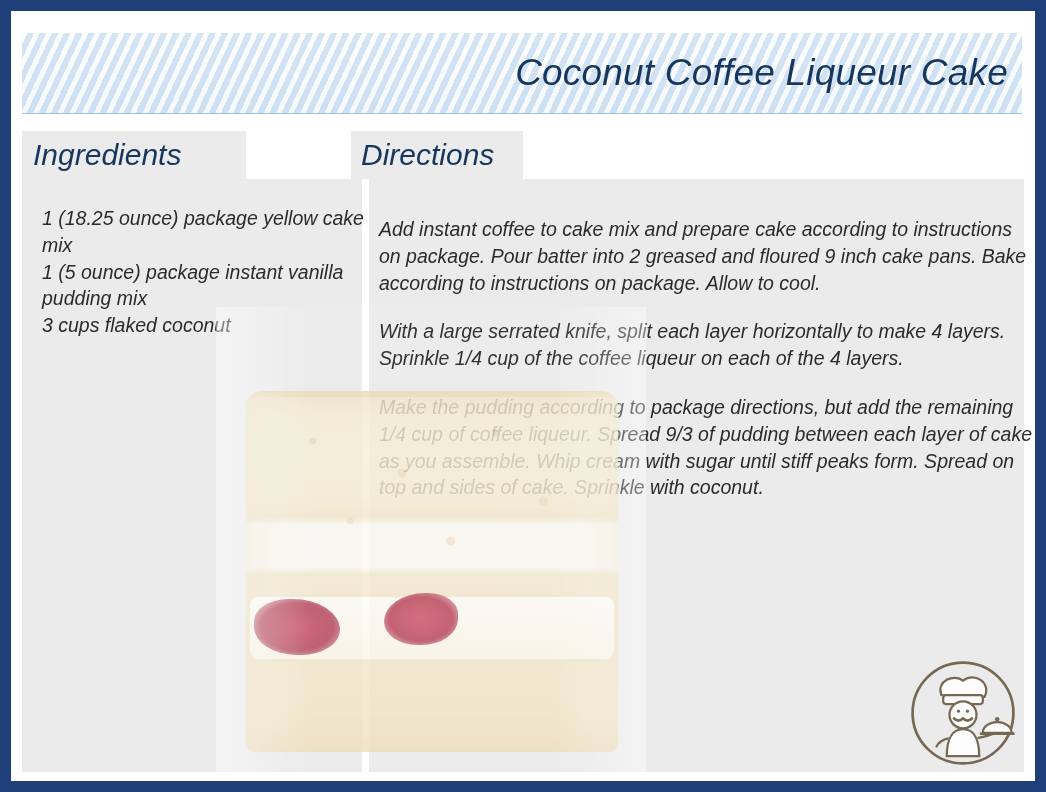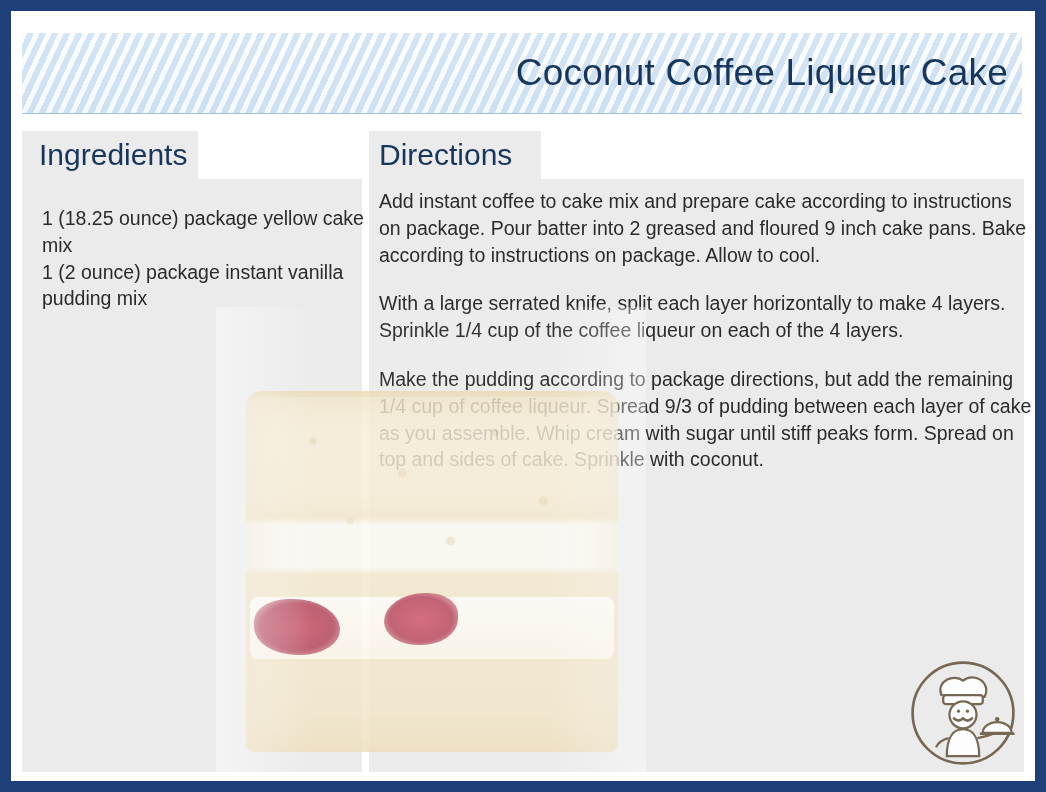--- a/index.html
+++ b/index.html
@@ -15,20 +15,21 @@
   }
 
   
   .slide {
     position: relative;
     width: 1046px;
     height: 792px;
     box-sizing: border-box;
     background: #1f3f7a;
     padding: 10px;
+    font-style: italic;
   }
   .slide-inner {
     position: relative;
     width: 100%;
     height: 100%;
     background: #ffffff;
     box-sizing: border-box;
     border: 1px solid #1f3f7a;
     overflow: hidden;
   }
@@ -83,25 +84,25 @@
     position: absolute;
     top: 120px;
     height: 48px;
     background: #ebebeb;
     display: flex;
     align-items: center;
     box-sizing: border-box;
   }
   .tab-ingredients {
     left: 11px;
-    width: 176px;
-    padding-left: 17px;
+    width: 224px;
+    padding-left: 11px;
   }
   .tab-directions {
-    left: 358px;
+    left: 340px;
     width: 172px;
     padding-left: 10px;
   }
   .tab-label {
     font-size: 30px;
     color: #17365d;
     line-height: 1;
   }
 
   
@@ -114,21 +115,21 @@
     line-height: 26.8px;
     color: #2b2b2b;
   }
   .ingredients-text .item {
     margin: 0;
   }
 
   .directions-text {
     position: absolute;
     left: 10px;
-    top: 9px;
+    top: 37px;
     width: 655px;
     font-size: 19.5px;
     line-height: 26.8px;
     color: #2b2b2b;
   }
   .directions-text p {
     margin: 0 0 22px 0;
   }
   .directions-text p:last-child {
     margin-bottom: 0;
@@ -238,21 +239,22 @@
       <div class="title-text">Coconut Coffee Liqueur Cake</div>
     </div>
 
     <div class="tab tab-ingredients">
       <span class="tab-label">Ingredients</span>
     </div>
 
     <div class="col-left">
       <div class="ingredients-text">
         <div class="item">1 (18.25 ounce) package yellow cake mix</div>
-        <div class="item">1 (2 ounce) package instant vanilla pudding mix</div>
+        <div class="item">1 (5 ounce) package instant vanilla pudding mix</div>
+        <div class="item">3 cups flaked coconut</div>
       </div>
     </div>
 
     <div class="tab tab-directions">
       <span class="tab-label">Directions</span>
     </div>
 
     <div class="col-right">
       <div class="directions-text">
         <p>Add instant coffee to cake mix and prepare cake according to instructions on package.  Pour batter into 2 greased and floured 9 inch cake pans. Bake according to instructions on package. Allow to cool.</p>

